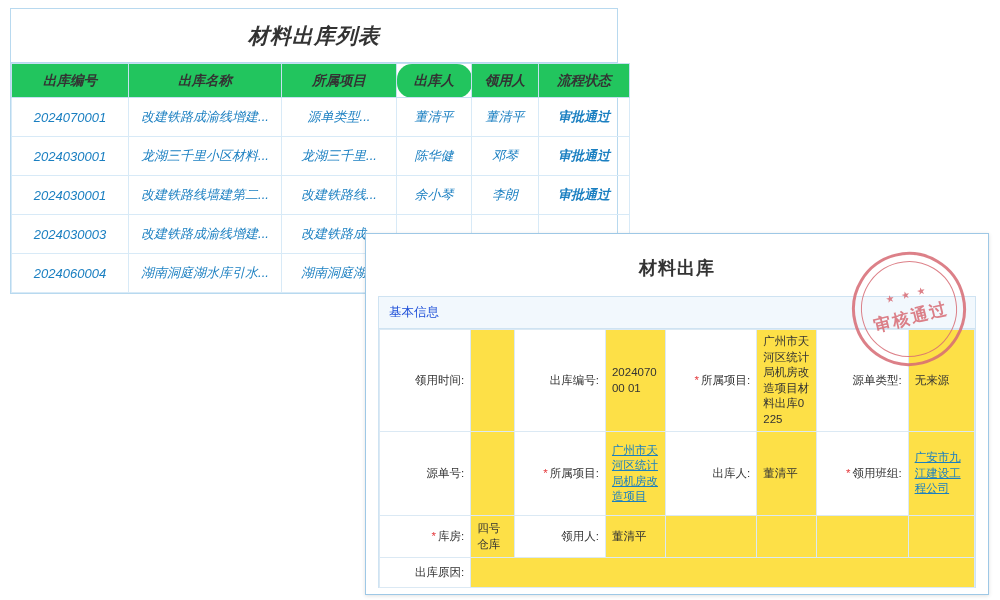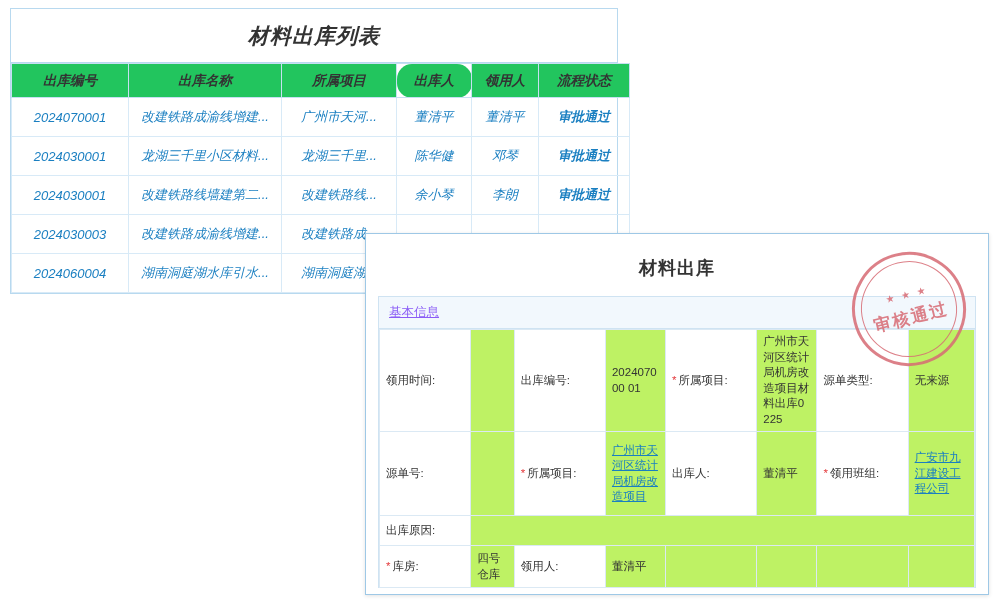--- a/index.html
+++ b/index.html
@@ -109,50 +109,50 @@
   .section-box {
     margin: 0 12px;
     border: 1px solid #cfe3f2;
     border-bottom: none;
   }
 
   .section-header {
     background: #f2f8fd;
     border-bottom: 1px solid #cfe3f2;
     font-size: 12.5px;
-    color: #8b5cf6;
+    color: #1d4ed8;
     padding: 7px 10px;
     font-weight: normal;
-    text-decoration: underline;
   }
 
   table.detail-table {
     border-collapse: collapse;
     width: 100%;
     table-layout: fixed;
   }
 
   table.detail-table td {
     border: 1px solid #dbe9f4;
     font-size: 11.5px;
     color: #333;
     vertical-align: middle;
     padding: 4px 6px;
     line-height: 1.35;
   }
 
   td.lbl {
+    text-align: right;
     background: #ffffff;
     color: #333;
     white-space: nowrap;
   }
 
   td.val {
     text-align: left;
-    background: #bef264;
+    background: #fde047;
     color: #333;
     word-break: break-all;
   }
 
   .req {
     color: #e4393c;
     margin-right: 2px;
   }
 
   .lnk {
@@ -217,21 +217,21 @@
           <th class="col-proj">所属项目</th>
           <th class="col-out">出库人</th>
           <th class="col-rec">领用人</th>
           <th class="col-stat">流程状态</th>
         </tr>
       </thead>
       <tbody>
         <tr>
           <td>2024070001</td>
           <td>改建铁路成渝线增建...</td>
-          <td>广州市天河...</td>
+          <td>源单类型...</td>
           <td>董清平</td>
           <td>董清平</td>
           <td class="status">审批通过</td>
         </tr>
         <tr>
           <td>2024030001</td>
           <td>龙湖三千里小区材料...</td>
           <td>龙湖三千里...</td>
           <td>陈华健</td>
           <td>邓琴</td>
@@ -304,32 +304,32 @@
           <tr style="height:84px">
             <td class="lbl">源单号:</td>
             <td class="val"></td>
             <td class="lbl"><span class="req">*</span><span>所属项目:</span></td>
             <td class="val"><span class="lnk">广州市天河区统计局机房改造项目</span></td>
             <td class="lbl">出库人:</td>
             <td class="val">董清平</td>
             <td class="lbl"><span class="req">*</span><span>领用班组:</span></td>
             <td class="val"><span class="lnk">广安市九江建设工程公司</span></td>
           </tr>
-          <tr style="height:30px">
-            <td class="lbl">出库原因:</td>
-            <td class="val" colspan="7"></td>
-          </tr>
           <tr style="height:42px">
             <td class="lbl"><span class="req">*</span><span>库房:</span></td>
             <td class="val">四号仓库</td>
             <td class="lbl">领用人:</td>
             <td class="val">董清平</td>
             <td class="val"></td>
             <td class="val"></td>
             <td class="val"></td>
             <td class="val"></td>
           </tr>
+          <tr style="height:30px">
+            <td class="lbl">出库原因:</td>
+            <td class="val" colspan="7"></td>
+          </tr>
         </tbody>
       </table>
     </div>
   </div>
 
 </div>
 
 </body></html>

